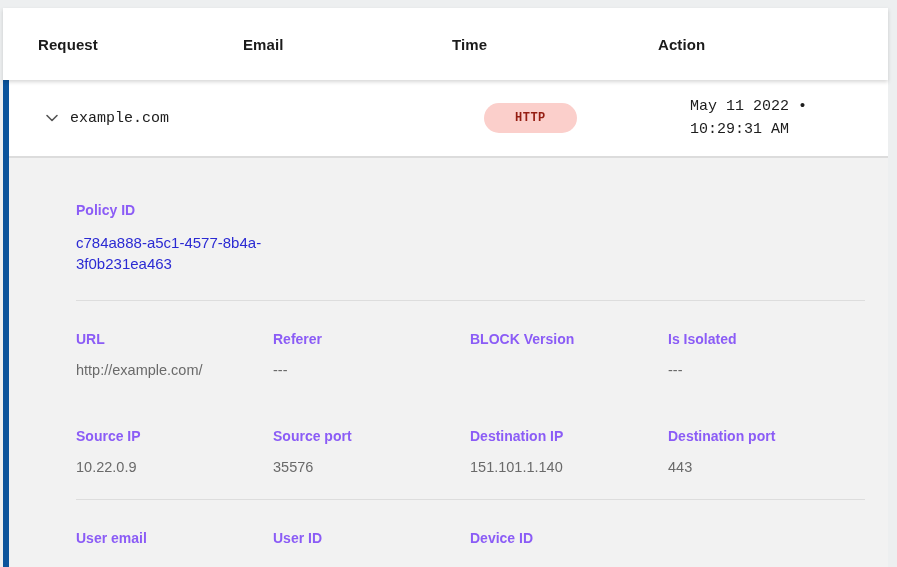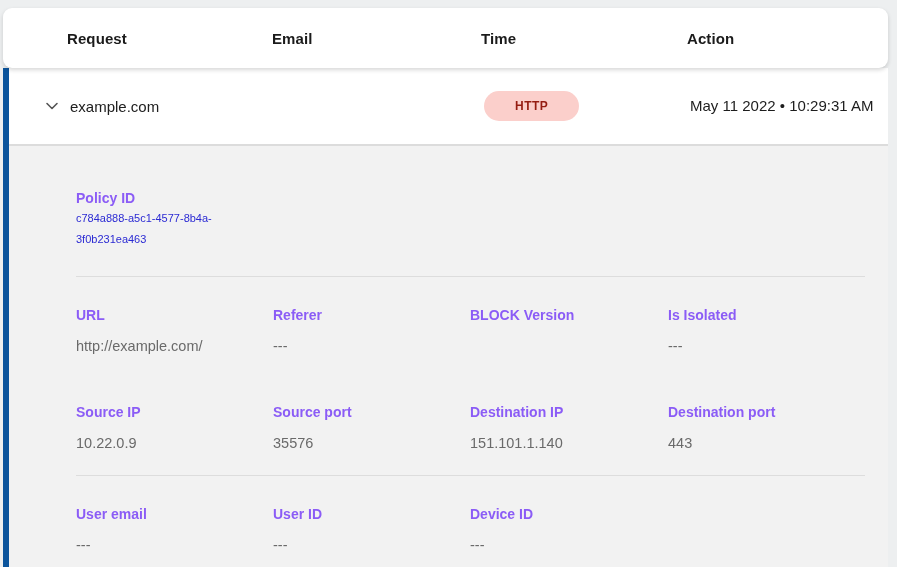--- a/index.html
+++ b/index.html
@@ -11,28 +11,27 @@
   }
   .panel {
     position: absolute;
     left: 3px; top: 8px;
     width: 885px;
   }
   
   .table-header {
     position: relative;
     z-index: 2;
-    height: 60px;
+    height: 72px;
     background: #ffffff;
     display: grid;
     grid-template-columns: 205px 209px 206px 1fr;
     align-items: center;
-    padding-left: 64px;
+    padding-left: 35px;
     box-shadow: 0 2px 4px rgba(0,0,0,0.16);
-    border-radius: 9px;
   }
   .table-header .col {
     font-size: 15px;
     font-weight: bold;
     color: #1b1b1b;
     letter-spacing: 0.1px;
   }
   
   .row-group {
     border-left: 6px solid #0b549c;
@@ -42,20 +41,21 @@
   .main-row {
     background: #ffffff;
     min-height: 78px;
     display: grid;
     grid-template-columns: 205px 209px 206px 1fr;
     align-items: center;
     padding-left: 61px;
     position: relative;
     border-bottom: 2px solid #dcdcdc;
     cursor: pointer;
+    font-family: Liberation Mono, monospace;
   }
   .chevron {
     position: absolute;
     left: 34px;
     top: 50%;
     transform: translateY(-50%);
     width: 18px; height: 18px;
     display: flex; align-items: center; justify-content: center;
     cursor: pointer;
   }
@@ -94,23 +94,23 @@
     line-height: 18px;
   }
   .field-value {
     font-size: 14.5px;
     color: #6a6a6a;
     line-height: 18px;
     margin-top: 13px;
   }
   .policy-link {
     display: block;
-    margin-top: 1px;
+    margin-top: 13px;
     max-width: 205px;
-    font-size: 11px;
+    font-size: 15px;
     line-height: 21px;
     color: #2b2ad3;
     text-decoration: none;
     cursor: pointer;
     overflow-wrap: break-word;
   }
   .divider {
     border: none;
     border-top: 1px solid #dddddd;
     height: 0;

